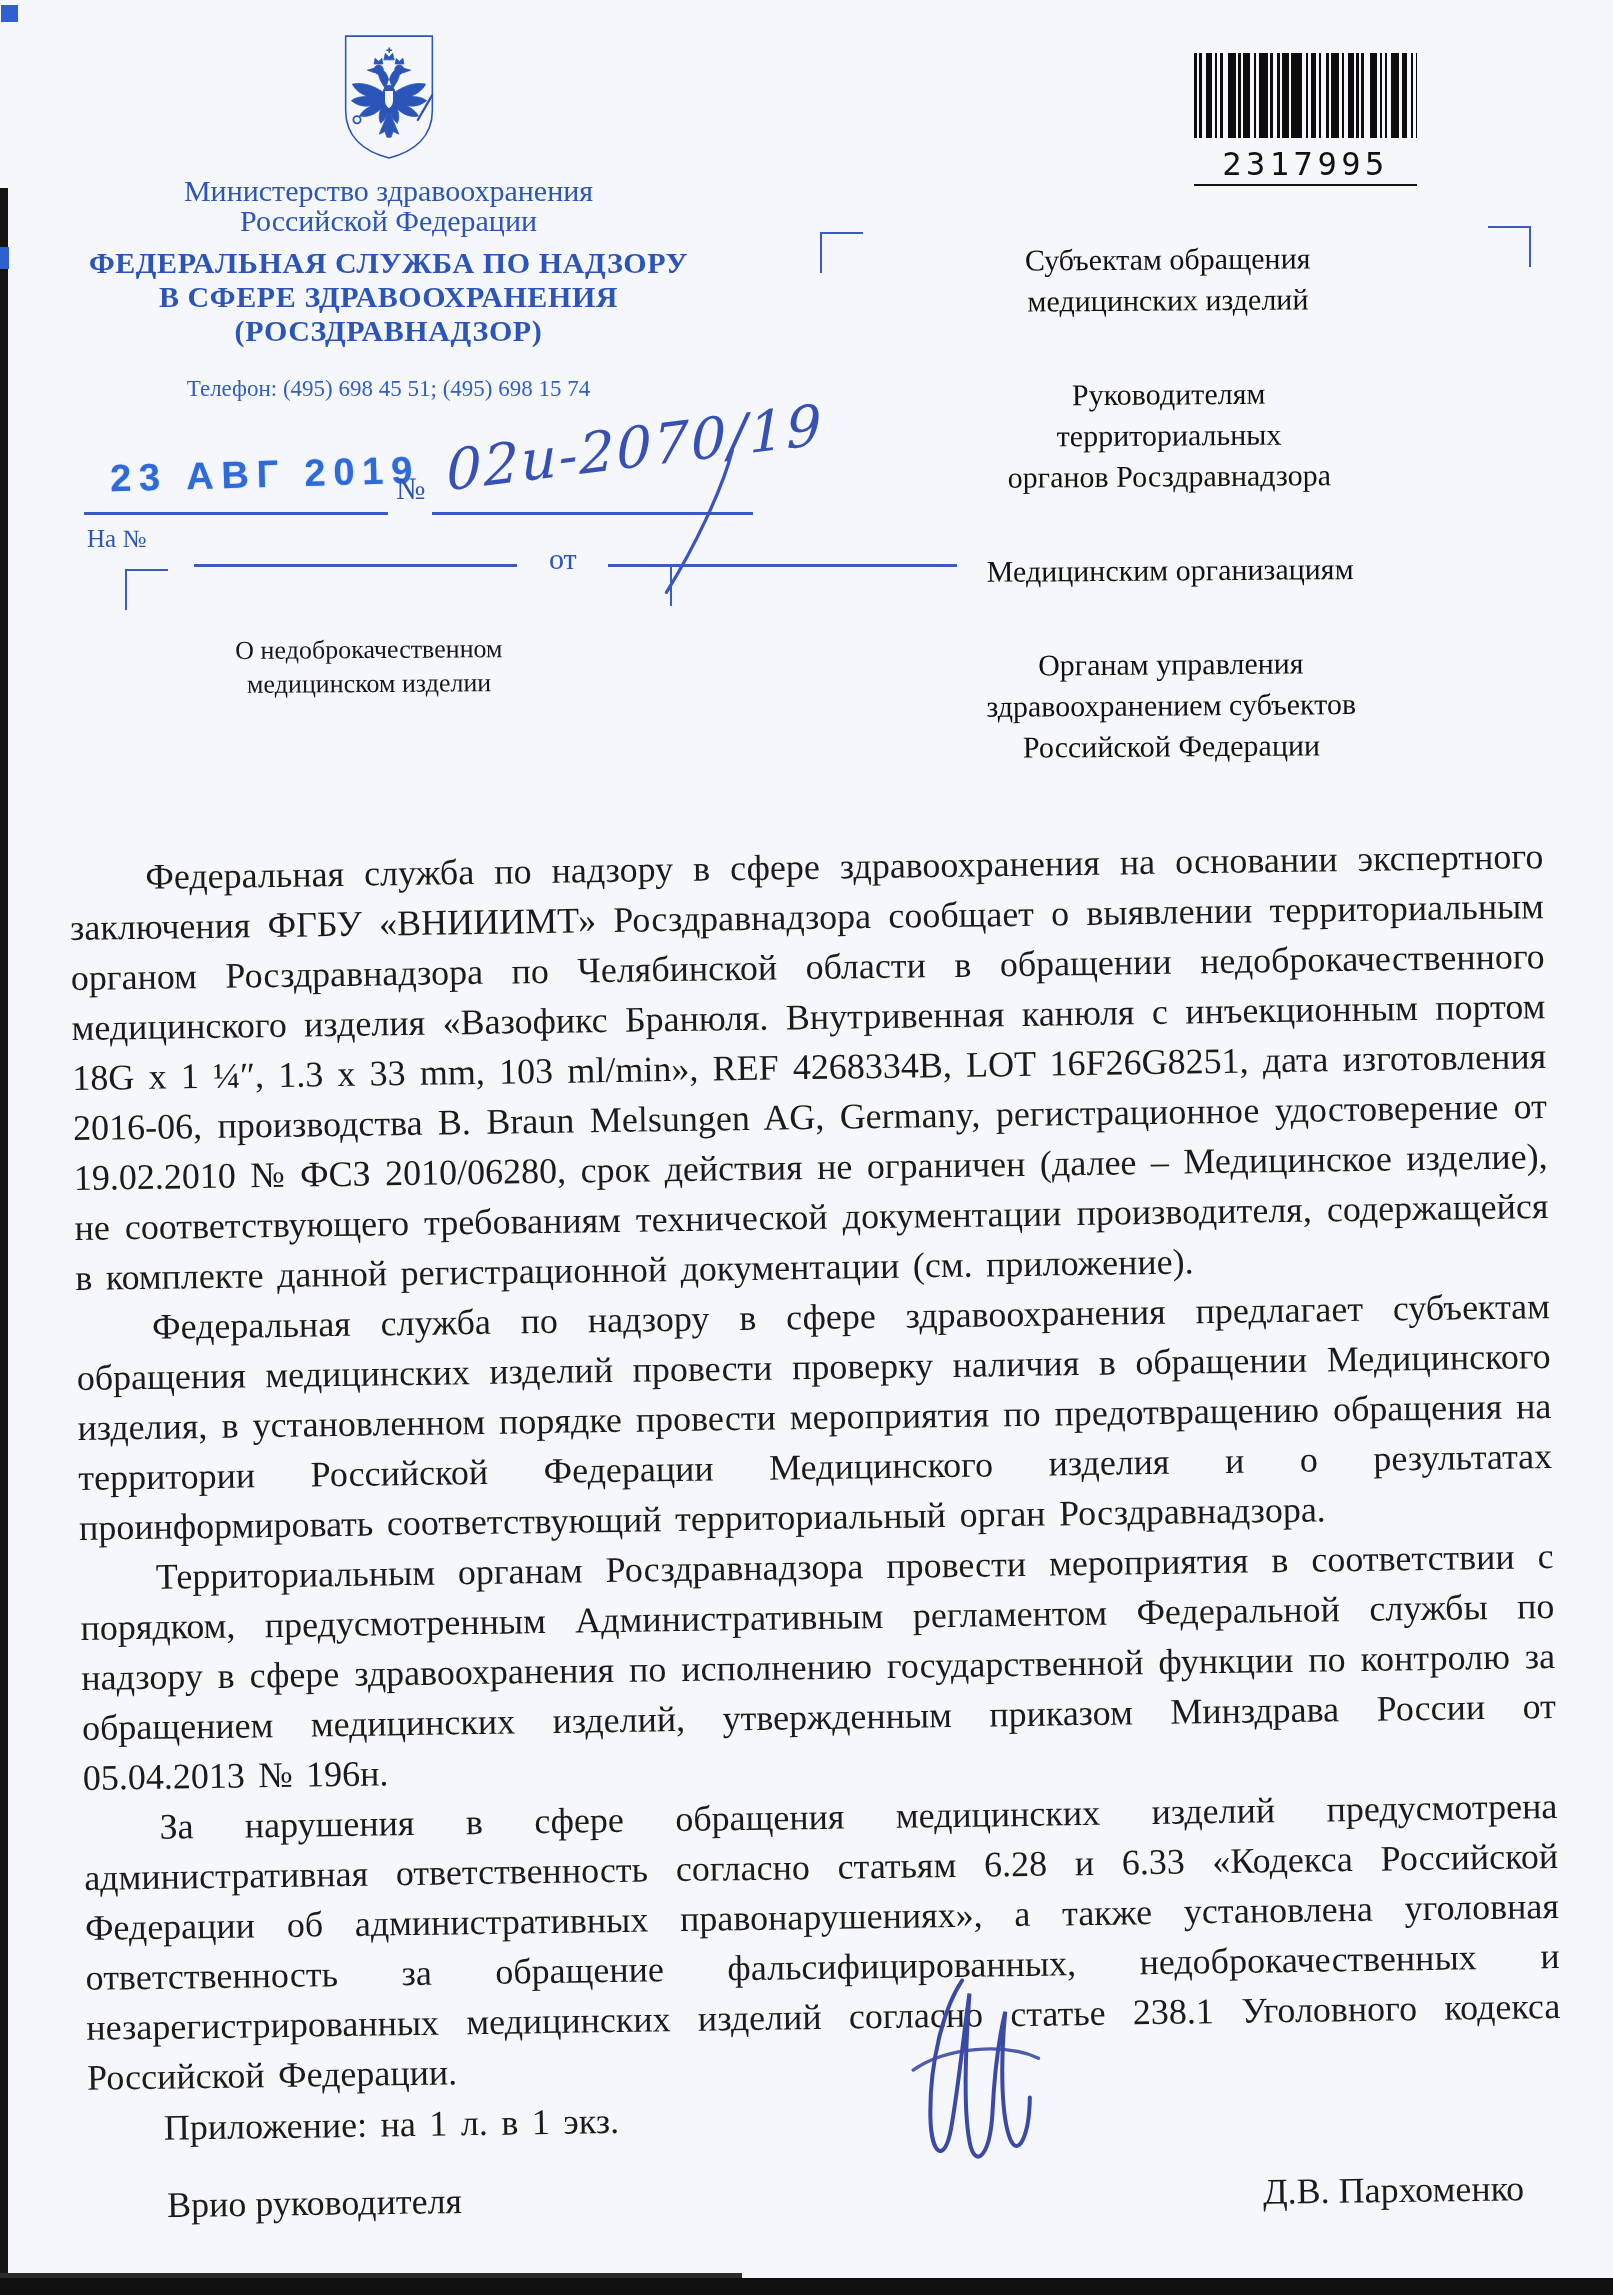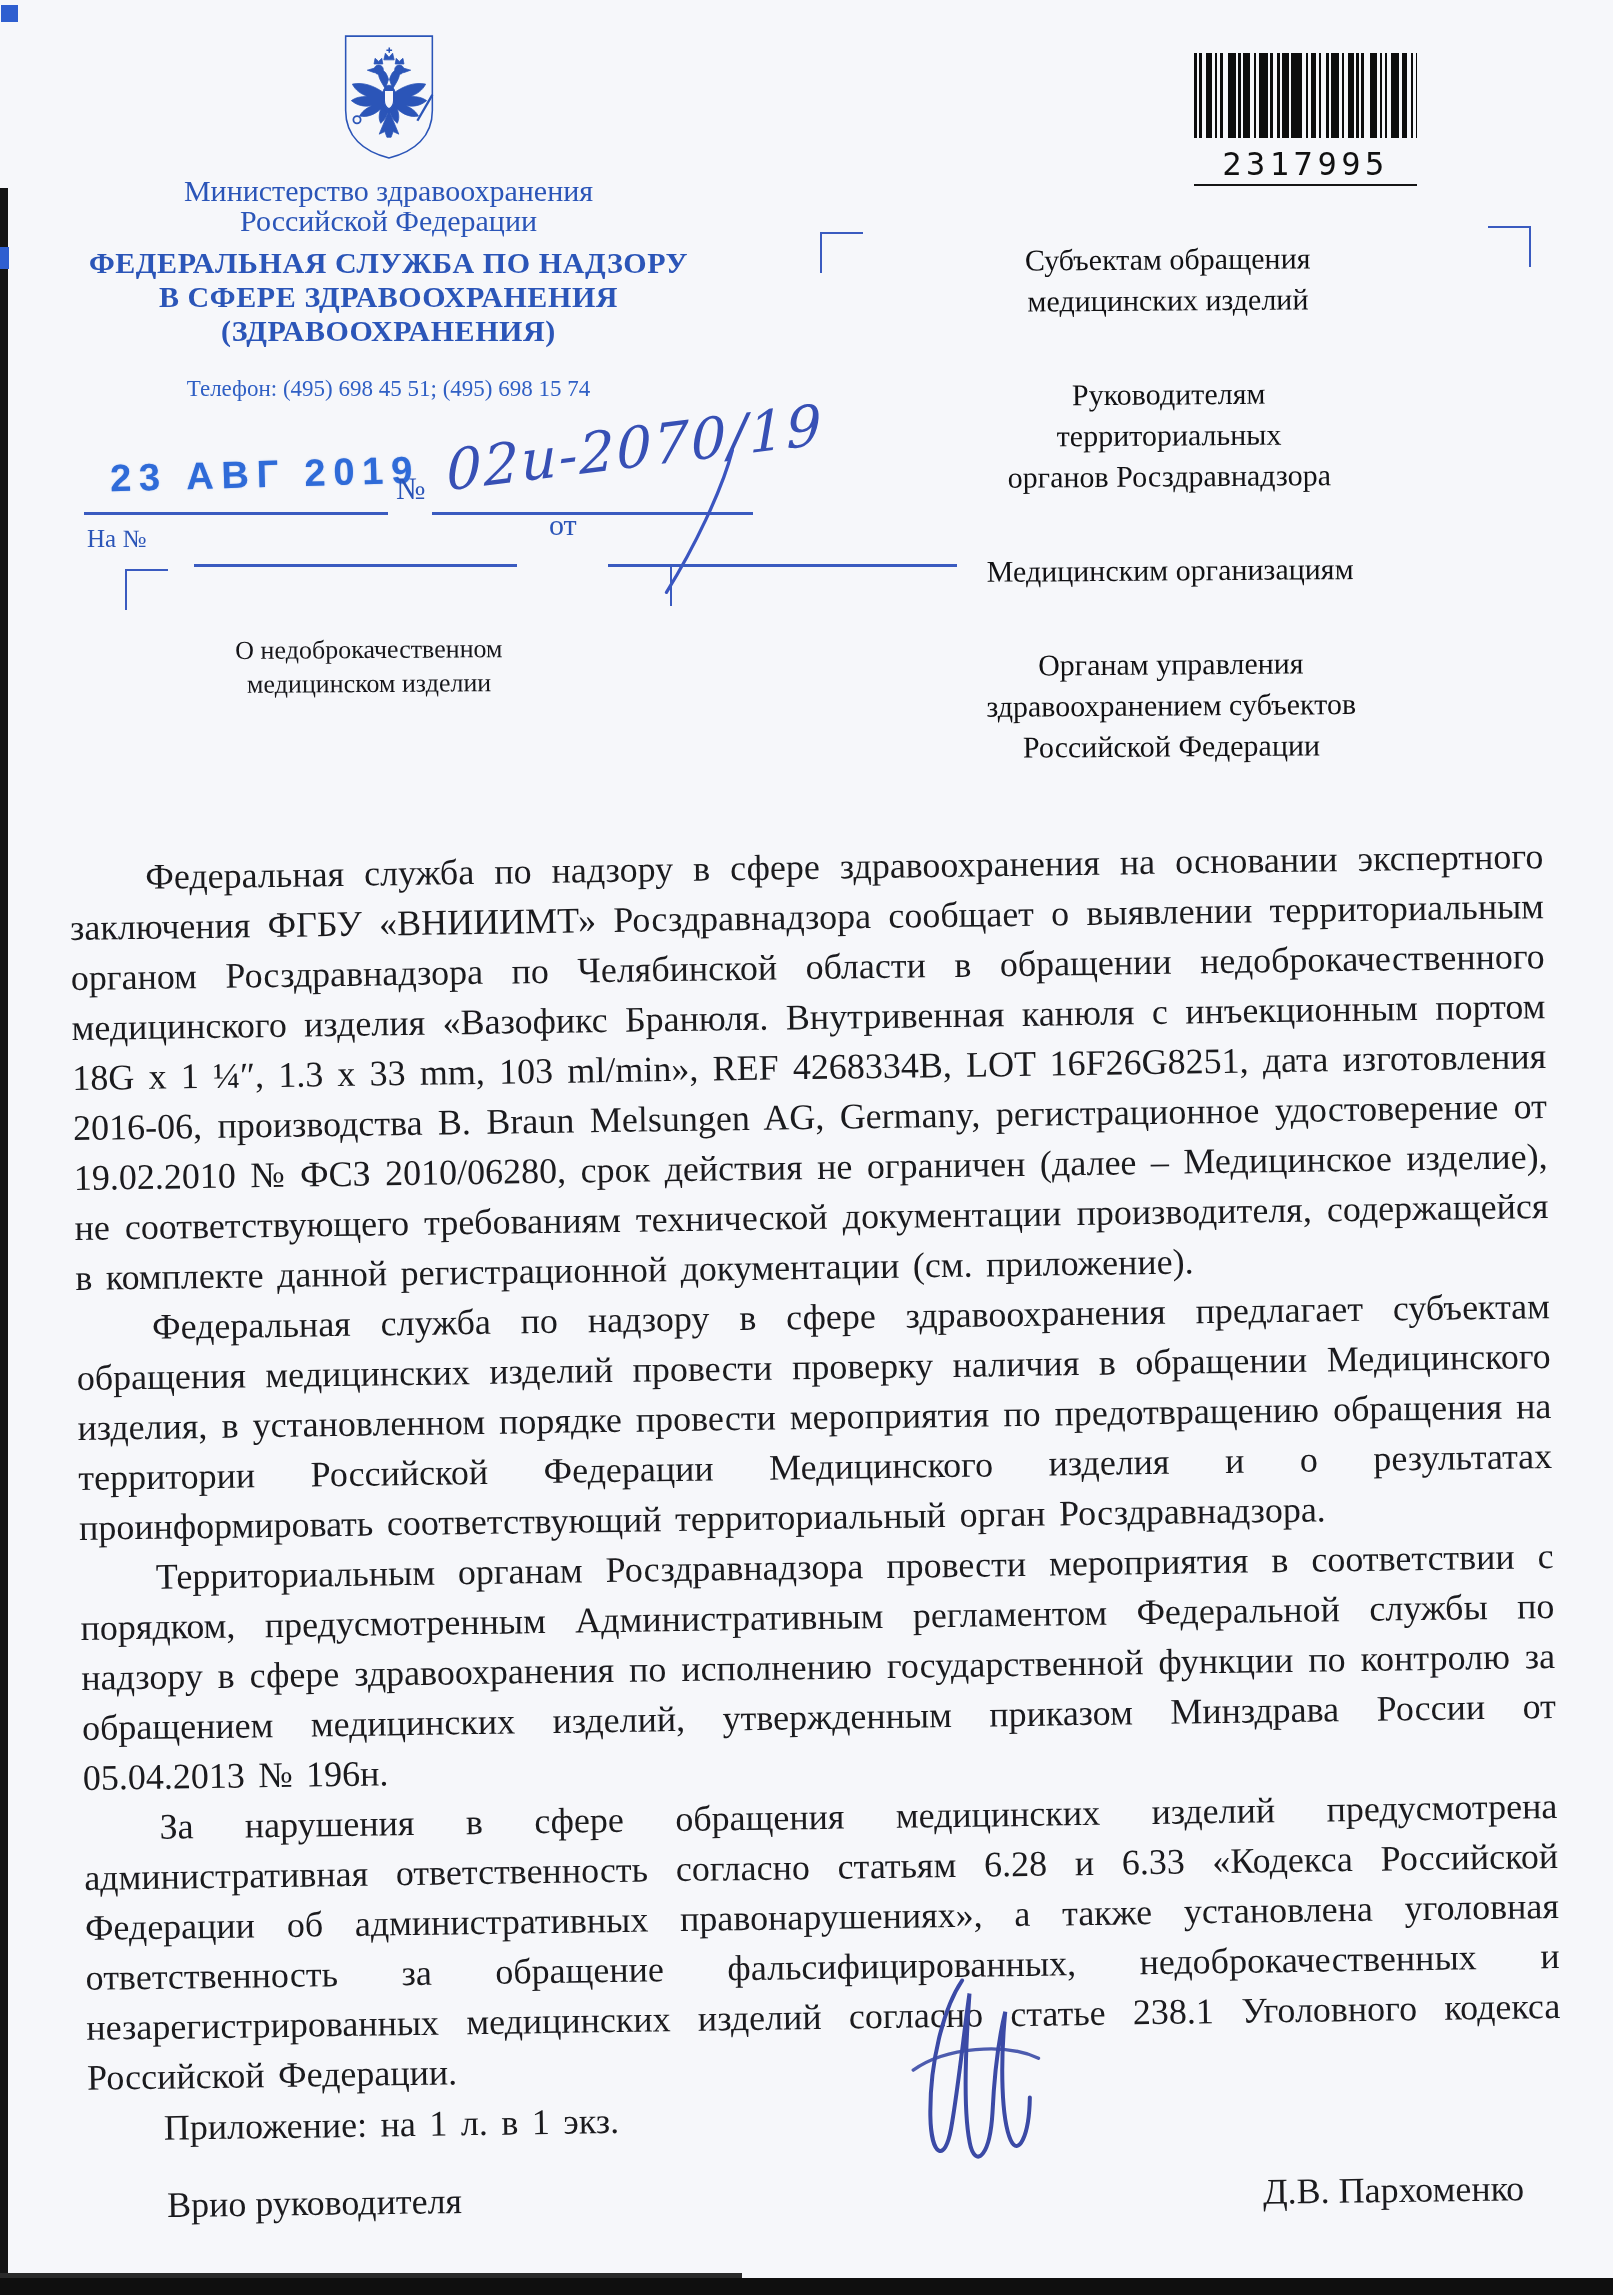--- a/index.html
+++ b/index.html
@@ -35,21 +35,21 @@
   .rule-nano{left:194px;top:564px;width:323px;}
   .rule-ot{left:608px;top:564px;width:349px;}
   .num-sign{position:absolute;left:396px;top:471px;font-size:31px;color:#2b55b8;}
   .outgoing{
     position:absolute;left:445px;top:415px;color:#3750b5;
     font-family:"DejaVu Serif",serif;font-style:italic;font-size:56px;
     transform:rotate(-7deg) skewX(-6deg);letter-spacing:1.9px;white-space:nowrap;
   }
   .pen-tail{position:absolute;left:660px;top:445px;width:84px;height:152px;}
   .na-no{position:absolute;left:87px;top:525px;font-size:25px;color:#2b55b8;}
-  .ot-label{position:absolute;left:549px;top:508px;font-size:30px;color:#2b55b8;}
+  .ot-label{position:absolute;left:549px;top:542px;font-size:30px;color:#2b55b8;}
 
   
   .crn{position:absolute;width:41px;height:39px;}
   .crn.tl{border-top:2.6px solid #3a5bc0;border-left:2.6px solid #3a5bc0;}
   .crn.tr{border-top:2.6px solid #3a5bc0;border-right:2.6px solid #3a5bc0;}
   .crn-subj-l{left:125px;top:569px;}
   .crn-subj-r{left:629px;top:565px;}
   .crn-addr-l{left:820px;top:232px;}
   .crn-addr-r{left:1488px;top:226px;}
 
@@ -135,21 +135,21 @@
         <path d="M91,113 h18 v20 c0,9 -4,13 -9,16 c-5,-3 -9,-7 -9,-16 z" fill="#f6f7fa" stroke-width="2.5"></path>
       </g>
     </svg>
     <div class="lh-ministry">
       <div>Министерство здравоохранения</div>
       <div>Российской Федерации</div>
     </div>
     <div class="lh-service">
       <div>ФЕДЕРАЛЬНАЯ СЛУЖБА ПО НАДЗОРУ</div>
       <div>В СФЕРЕ ЗДРАВООХРАНЕНИЯ</div>
-      <div>(ЗДРАВООХРАНЕНИЯ)</div>
+      <div>(РОСЗДРАВНАДЗОР)</div>
     </div>
     <div class="lh-contacts">
       <div>Телефон: (495) 698 45 51; (495) 698 15 74</div>
     </div>
   </div>
 
   <div class="stamp-date">23 АВГ 2019</div>
   <div class="rule rule-date"></div>
   <div class="num-sign">№</div>
   <div class="rule rule-num"></div>

